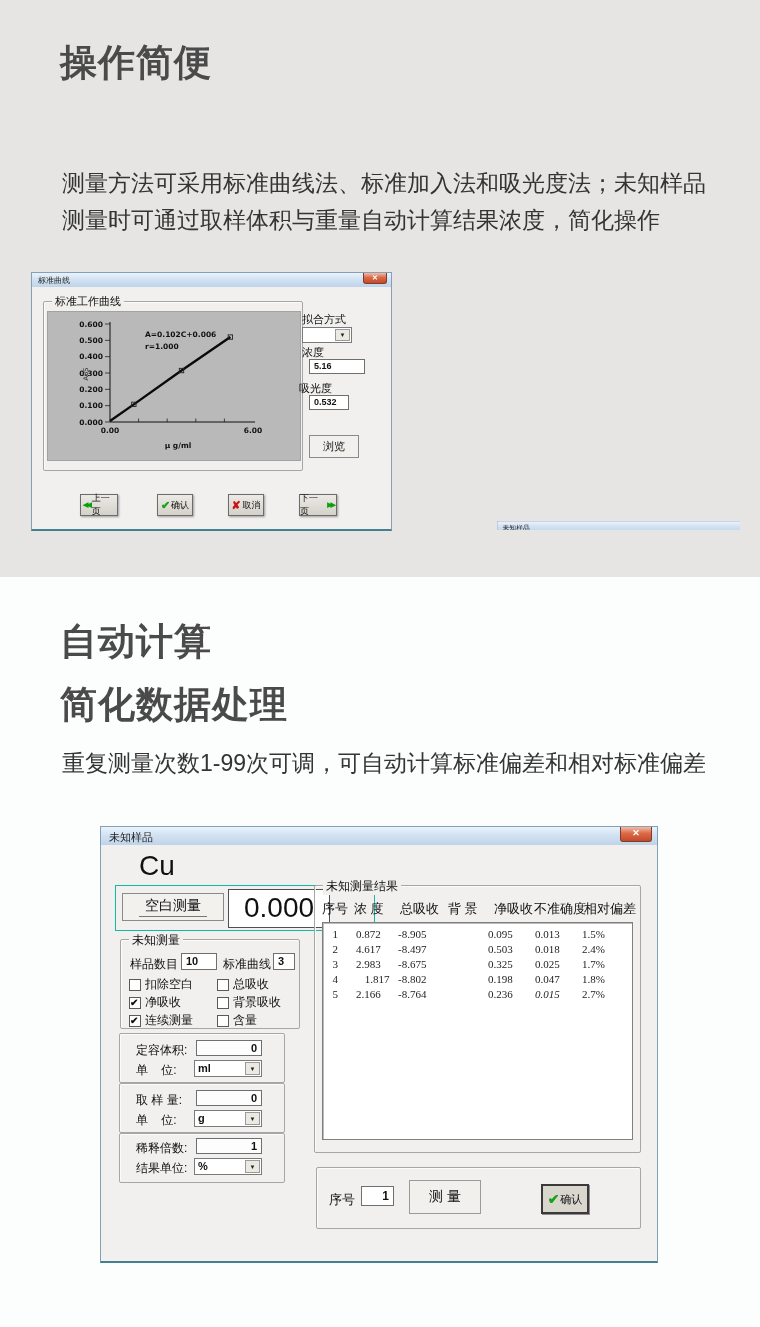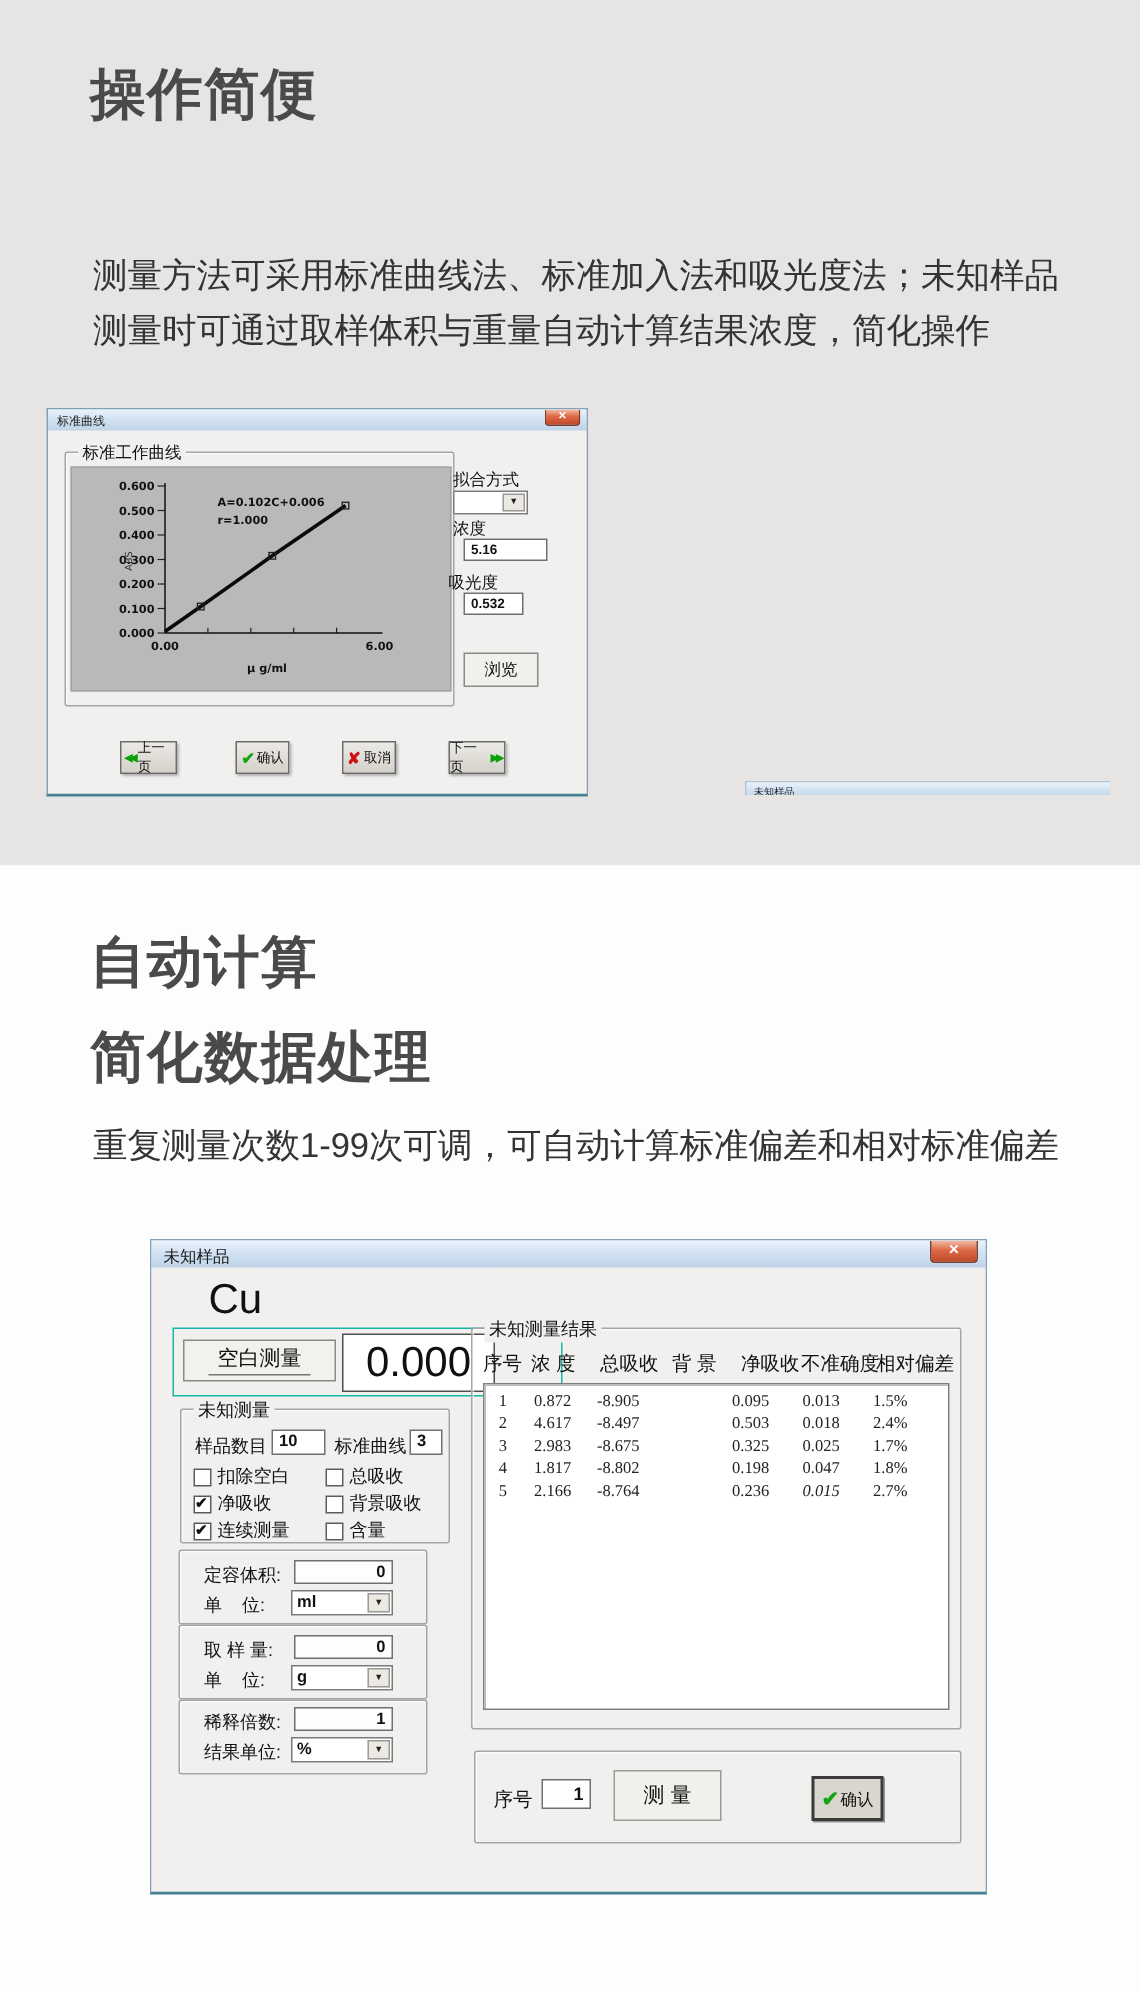--- a/index.html
+++ b/index.html
@@ -275,21 +275,21 @@
                 <span style="width: 15px; text-align: right;">3</span>
                 <span style="width: 42px; margin-left: 18px;">2.983</span>
                 <span style="width: 56px;">-8.675</span>
                 <span style="width: 34px;"></span>
                 <span style="width: 47px;">0.325</span>
                 <span style="width: 47px;">0.025</span>
                 <span style="width: 45px;">1.7%</span>
               </div>
               <div class="res-row">
                 <span style="width: 15px; text-align: right;">4</span>
-                <span style="width: 42px; margin-left: 18px;">1.817</span>
+                <span style="width: 42px; margin-left: 18px; text-align: center;">1.817</span>
                 <span style="width: 56px;">-8.802</span>
                 <span style="width: 34px;"></span>
                 <span style="width: 47px;">0.198</span>
                 <span style="width: 47px;">0.047</span>
                 <span style="width: 45px;">1.8%</span>
               </div>
               <div class="res-row">
                 <span style="width: 15px; text-align: right;">5</span>
                 <span style="width: 42px; margin-left: 18px;">2.166</span>
                 <span style="width: 56px;">-8.764</span>

